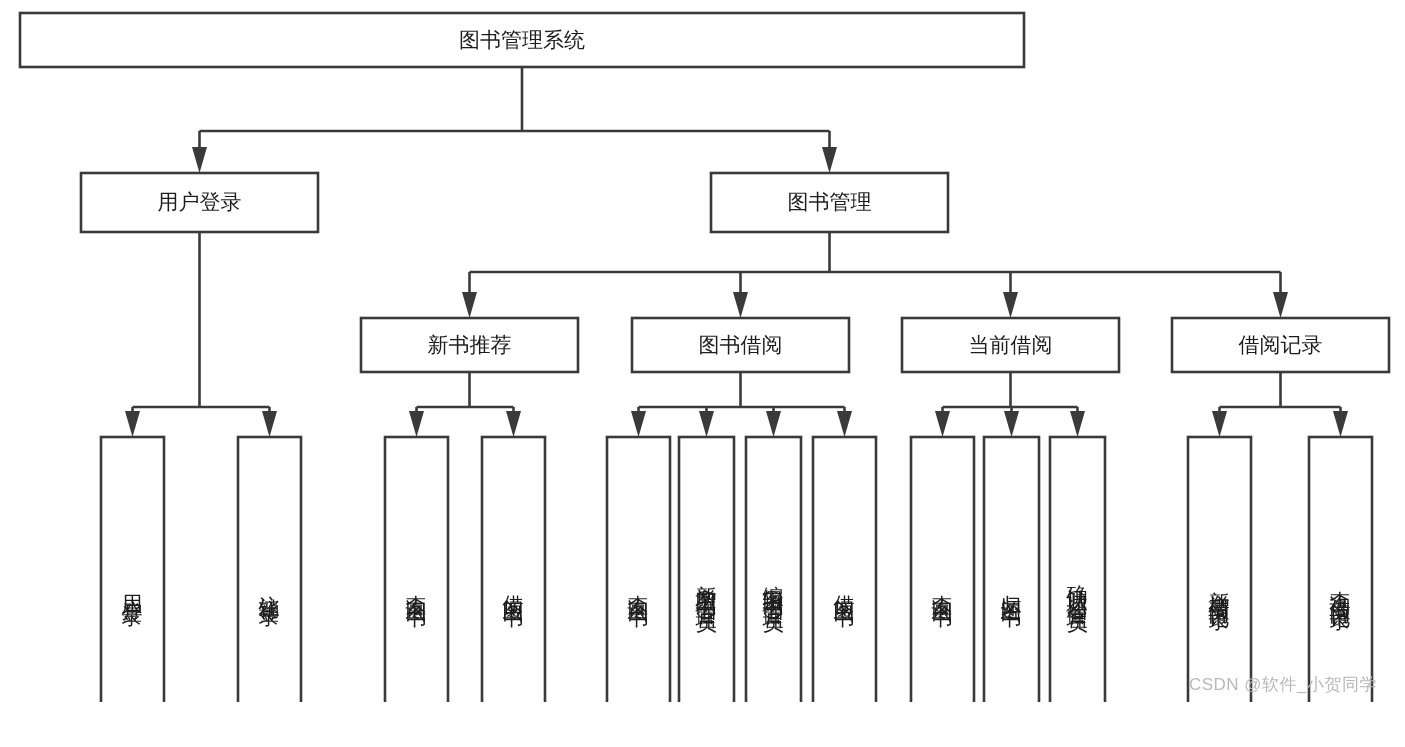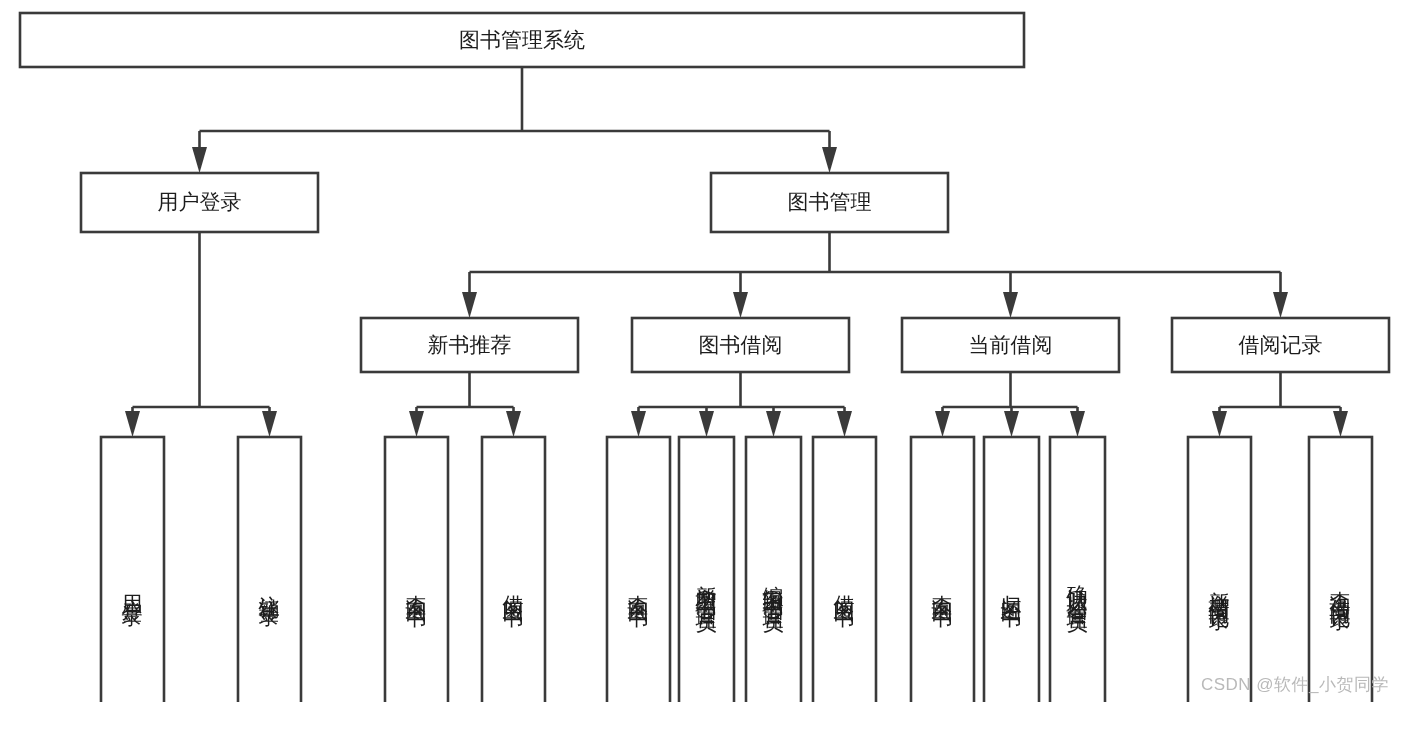--- a/index.html
+++ b/index.html
@@ -59,21 +59,21 @@
     letter-spacing: 4px;
     font-family: "Liberation Sans", "DejaVu Sans", sans-serif;
     font-size: 21px;
     color: #1d1d1d;
     line-height: 1;
     pointer-events: none;
     white-space: nowrap;
   }
   .watermark {
     position: absolute;
-    right: 16px;
+    right: 28px;
     bottom: 6px;
     font-family: "Liberation Sans", "DejaVu Sans", sans-serif;
     font-size: 17px;
     color: #b9b9b9;
     letter-spacing: 0.5px;
     white-space: nowrap;
   }
 </style>
 </head>
 <body>

